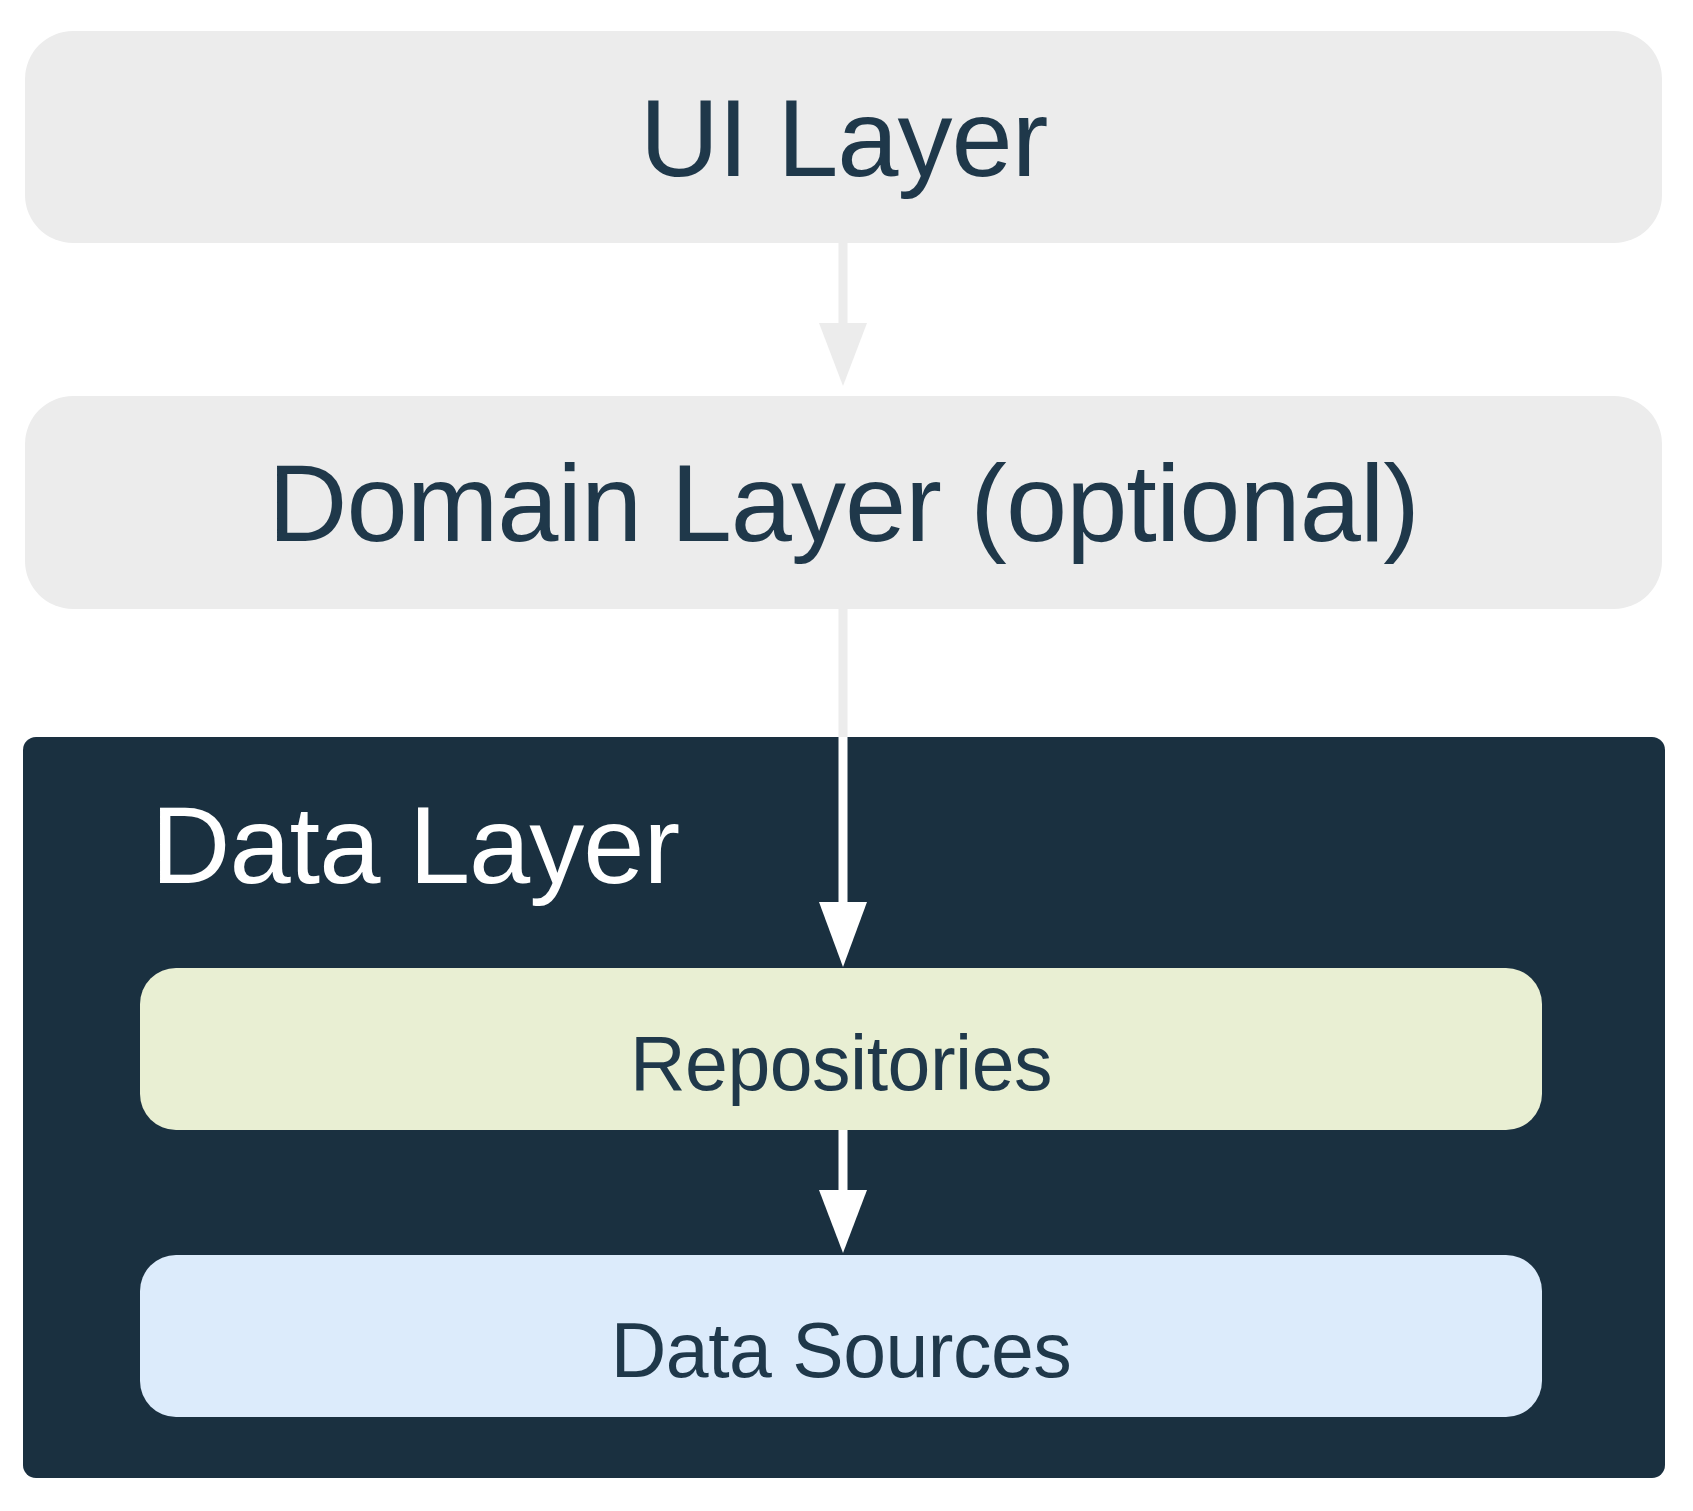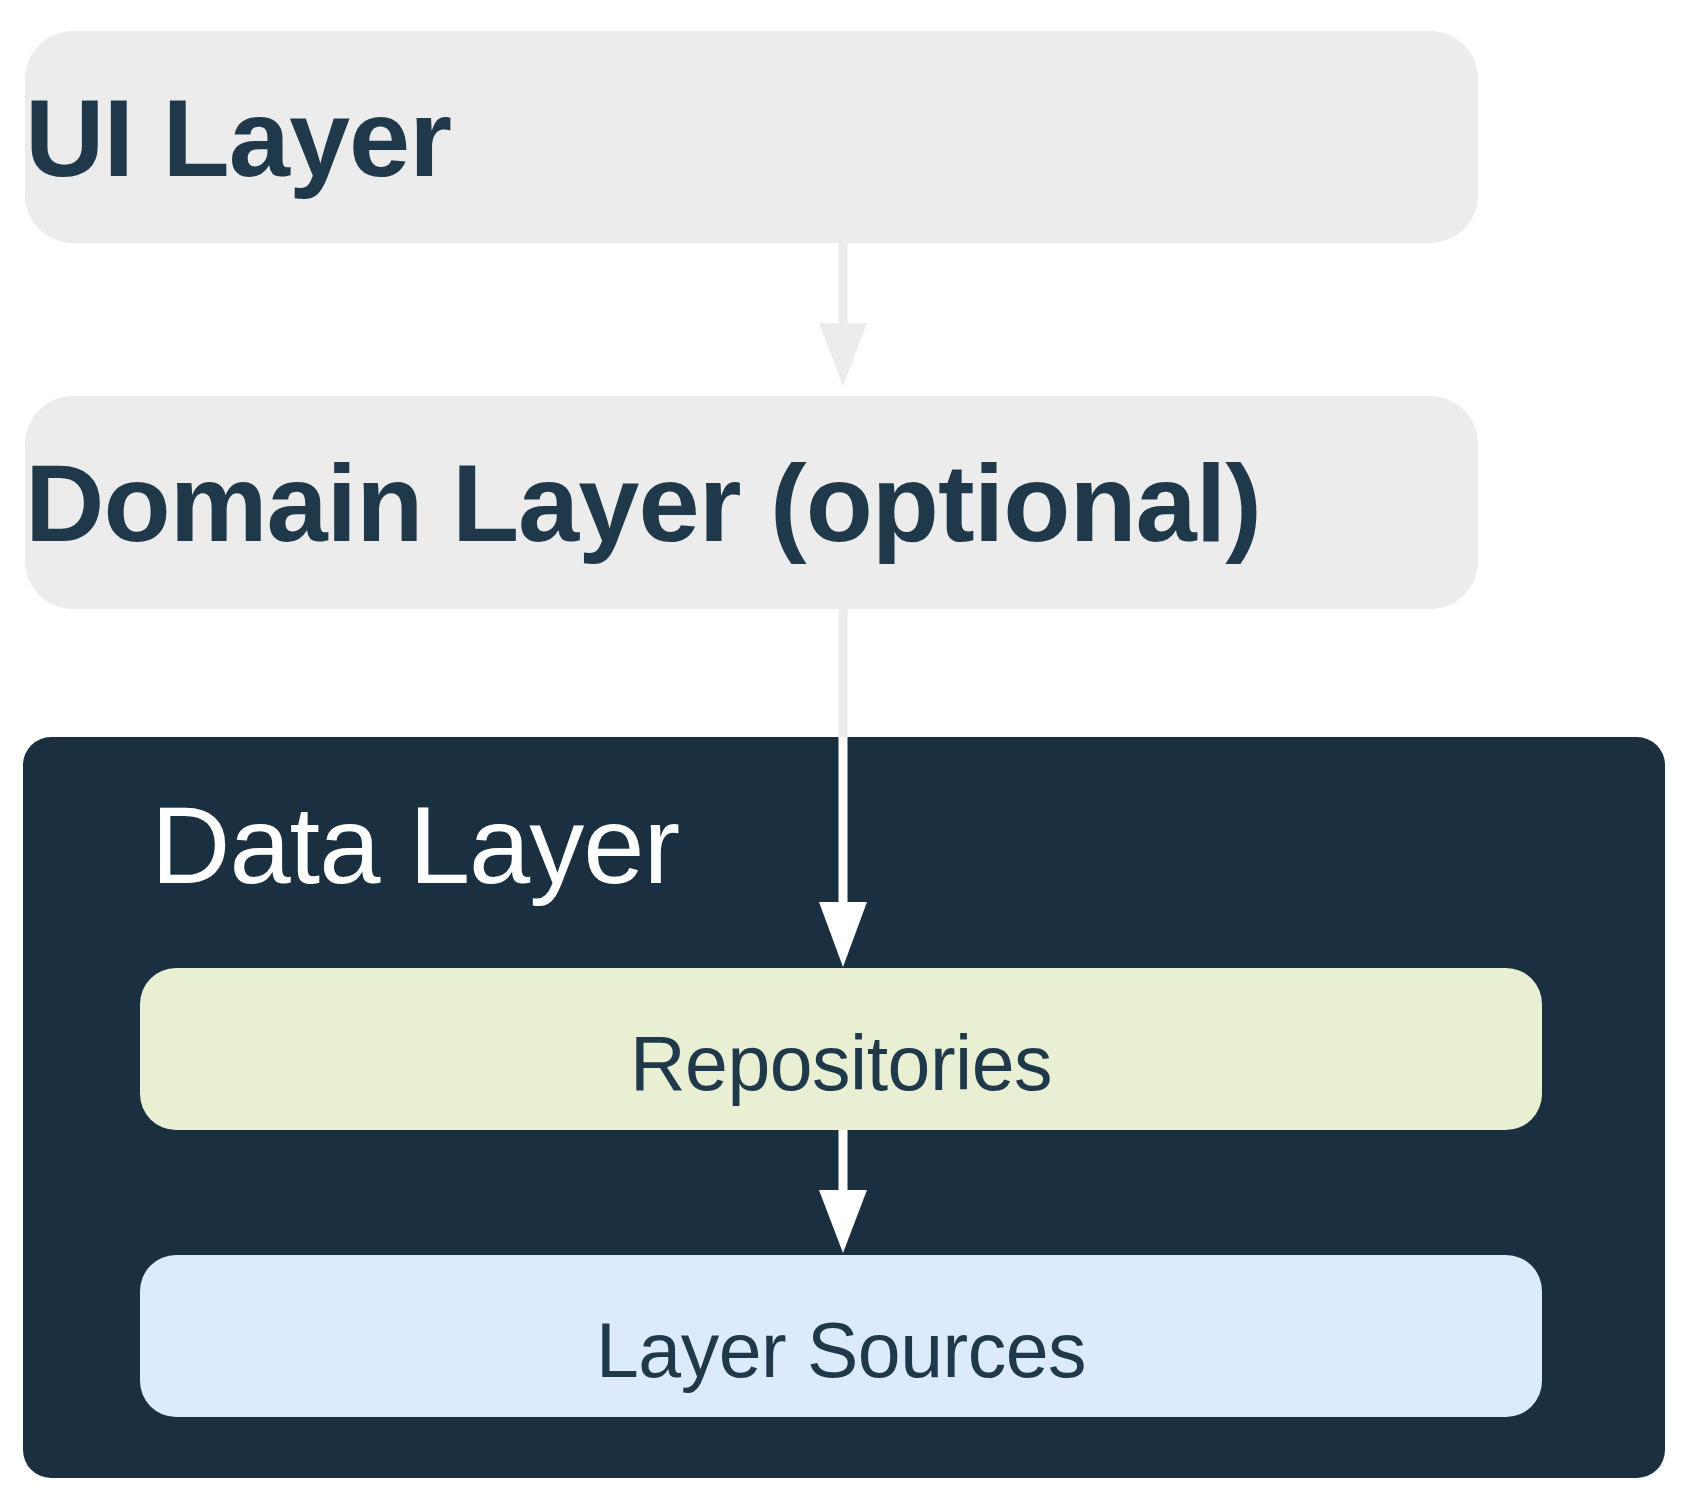--- a/index.html
+++ b/index.html
@@ -16,38 +16,38 @@
   html,body{margin:0;padding:0;background:var(--background);}
   .canvas{
     position:relative;
     width:1693px;height:1511px;
     background:var(--background);
     font-family:"Liberation Sans", sans-serif;
     overflow:hidden;
   }
   .layer-box{
     position:absolute;
-    left:25px;width:1453px;height:212px;
+    left:25px;width:1637px;height:212px;
     background:var(--layer-box-gray);
     border-radius:48px;
-    display:flex;align-items:center;font-weight:bold;
+    display:flex;align-items:center;justify-content:center;
   }
   .layer-box .layer-label{
     color:var(--text-dark);
     font-size:110px;
     letter-spacing:-1px;
     white-space:nowrap;
   }
   #ui-layer-box{top:31px;}
   #domain-layer-box{top:396px;height:213px;}
   #data-layer-box{
     position:absolute;
     left:23px;top:737px;width:1642px;height:741px;
     background:var(--data-layer-navy);
-    border-radius:28px;
+    border-radius:13px;
   }
   #data-layer-title{
     position:absolute;
     left:128px;top:44px;
     color:var(--text-light);
     font-size:110px;
     letter-spacing:-1px;
     white-space:nowrap;
   }
   .inner-box{
@@ -91,21 +91,21 @@
   </div>
 
   <div id="data-layer-box">
     <div id="data-layer-title">Data Layer</div>
 
     <div class="inner-box" id="repositories-box">
       <span class="inner-label">Repositories</span>
     </div>
 
     <div class="inner-box" id="data-sources-box">
-      <span class="inner-label">Layer Sources</span>
+      <span class="inner-label">Data Sources</span>
     </div>
   </div>
 
   <svg class="arrow-svg" id="arrow-domain-to-repositories" width="50" height="369" viewBox="0 0 50 369" aria-hidden="true">
     <rect class="fill-arrow-gray" x="20.5" y="0" width="9" height="138"></rect>
     <rect class="fill-arrow-white" x="20.5" y="138" width="9" height="167"></rect>
     <polygon class="fill-arrow-white" points="1,303 49,303 25,368"></polygon>
   </svg>
 
   <svg class="arrow-svg" id="arrow-repositories-to-data-sources" width="50" height="124" viewBox="0 0 50 124" aria-hidden="true">

